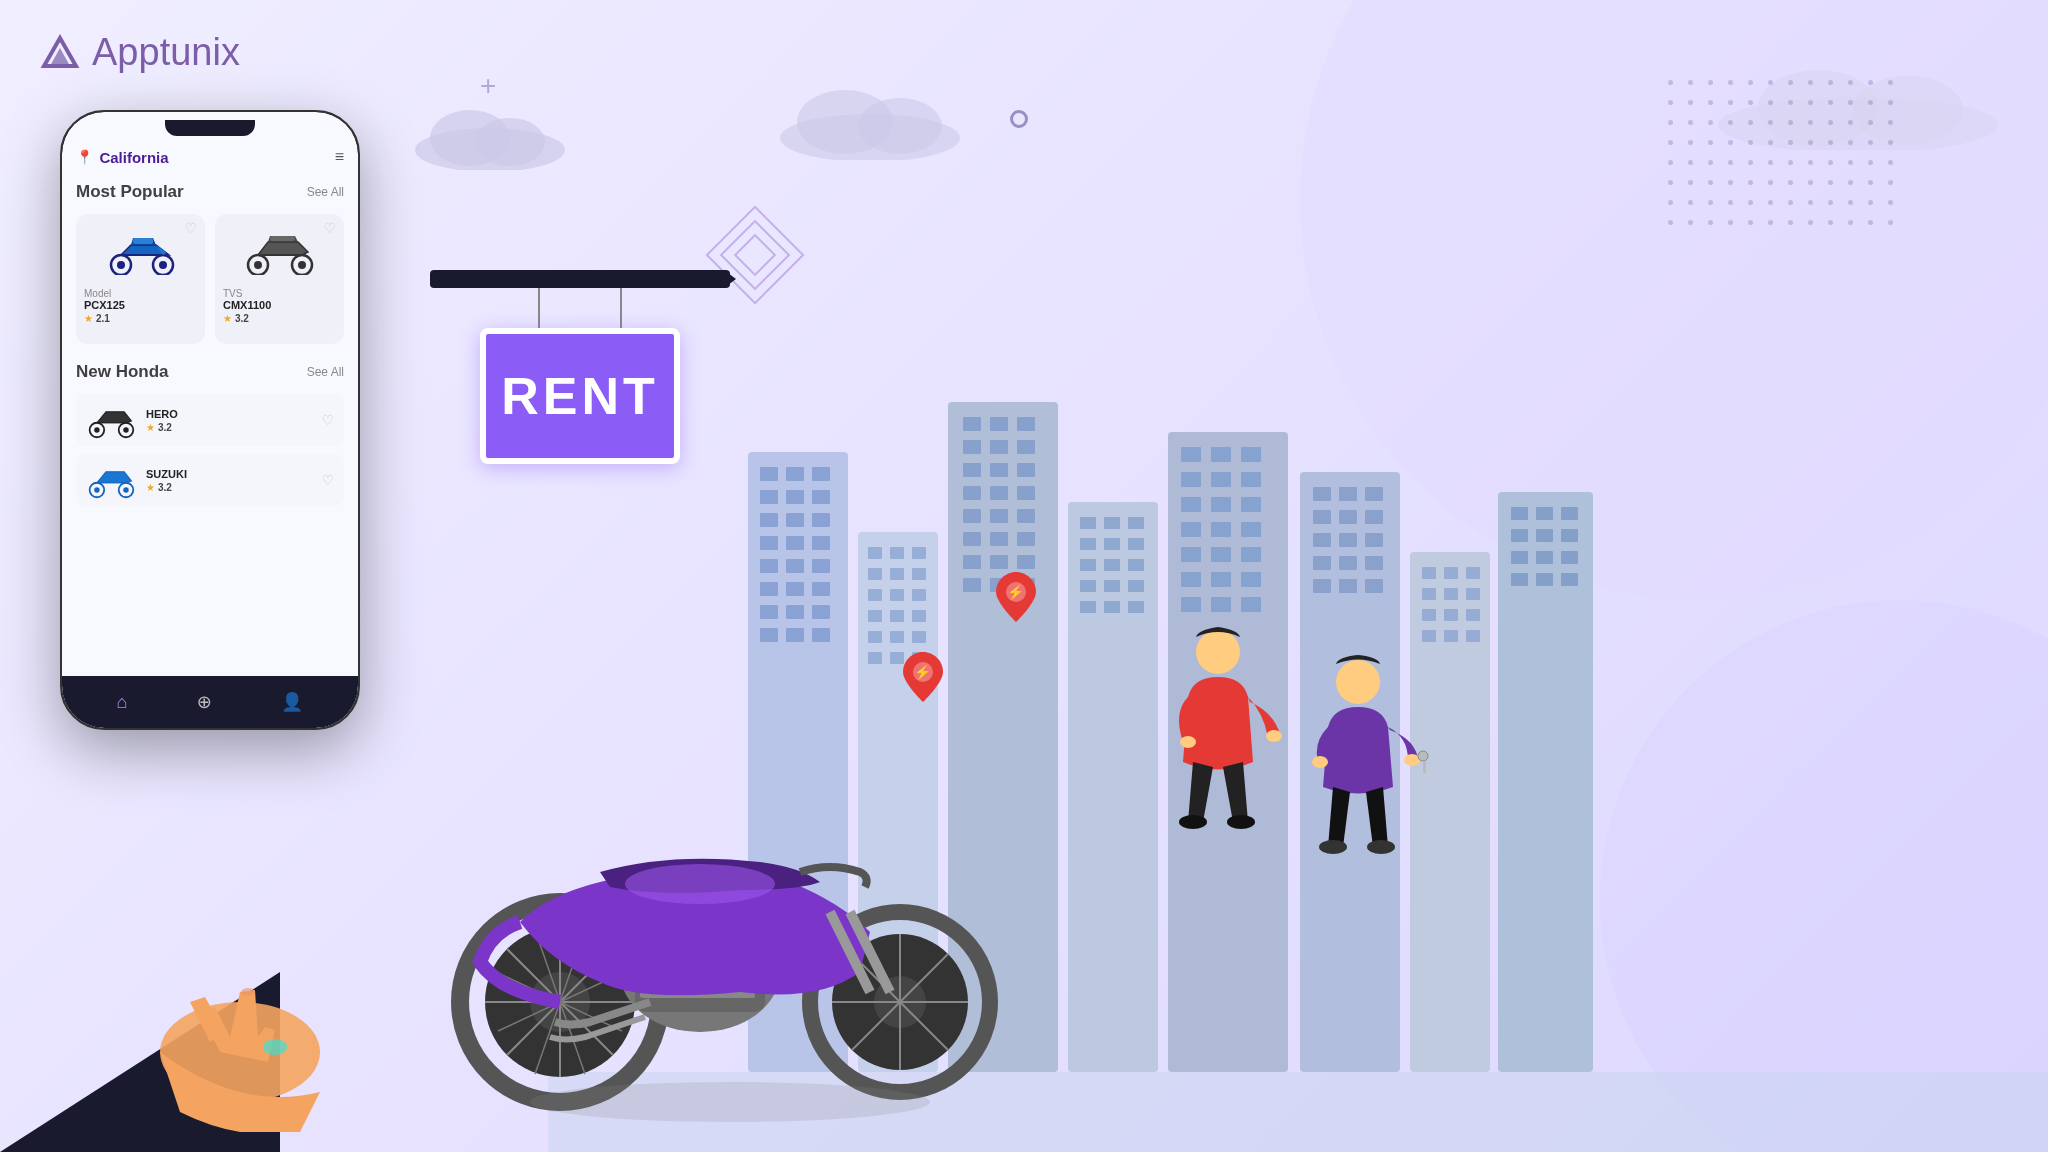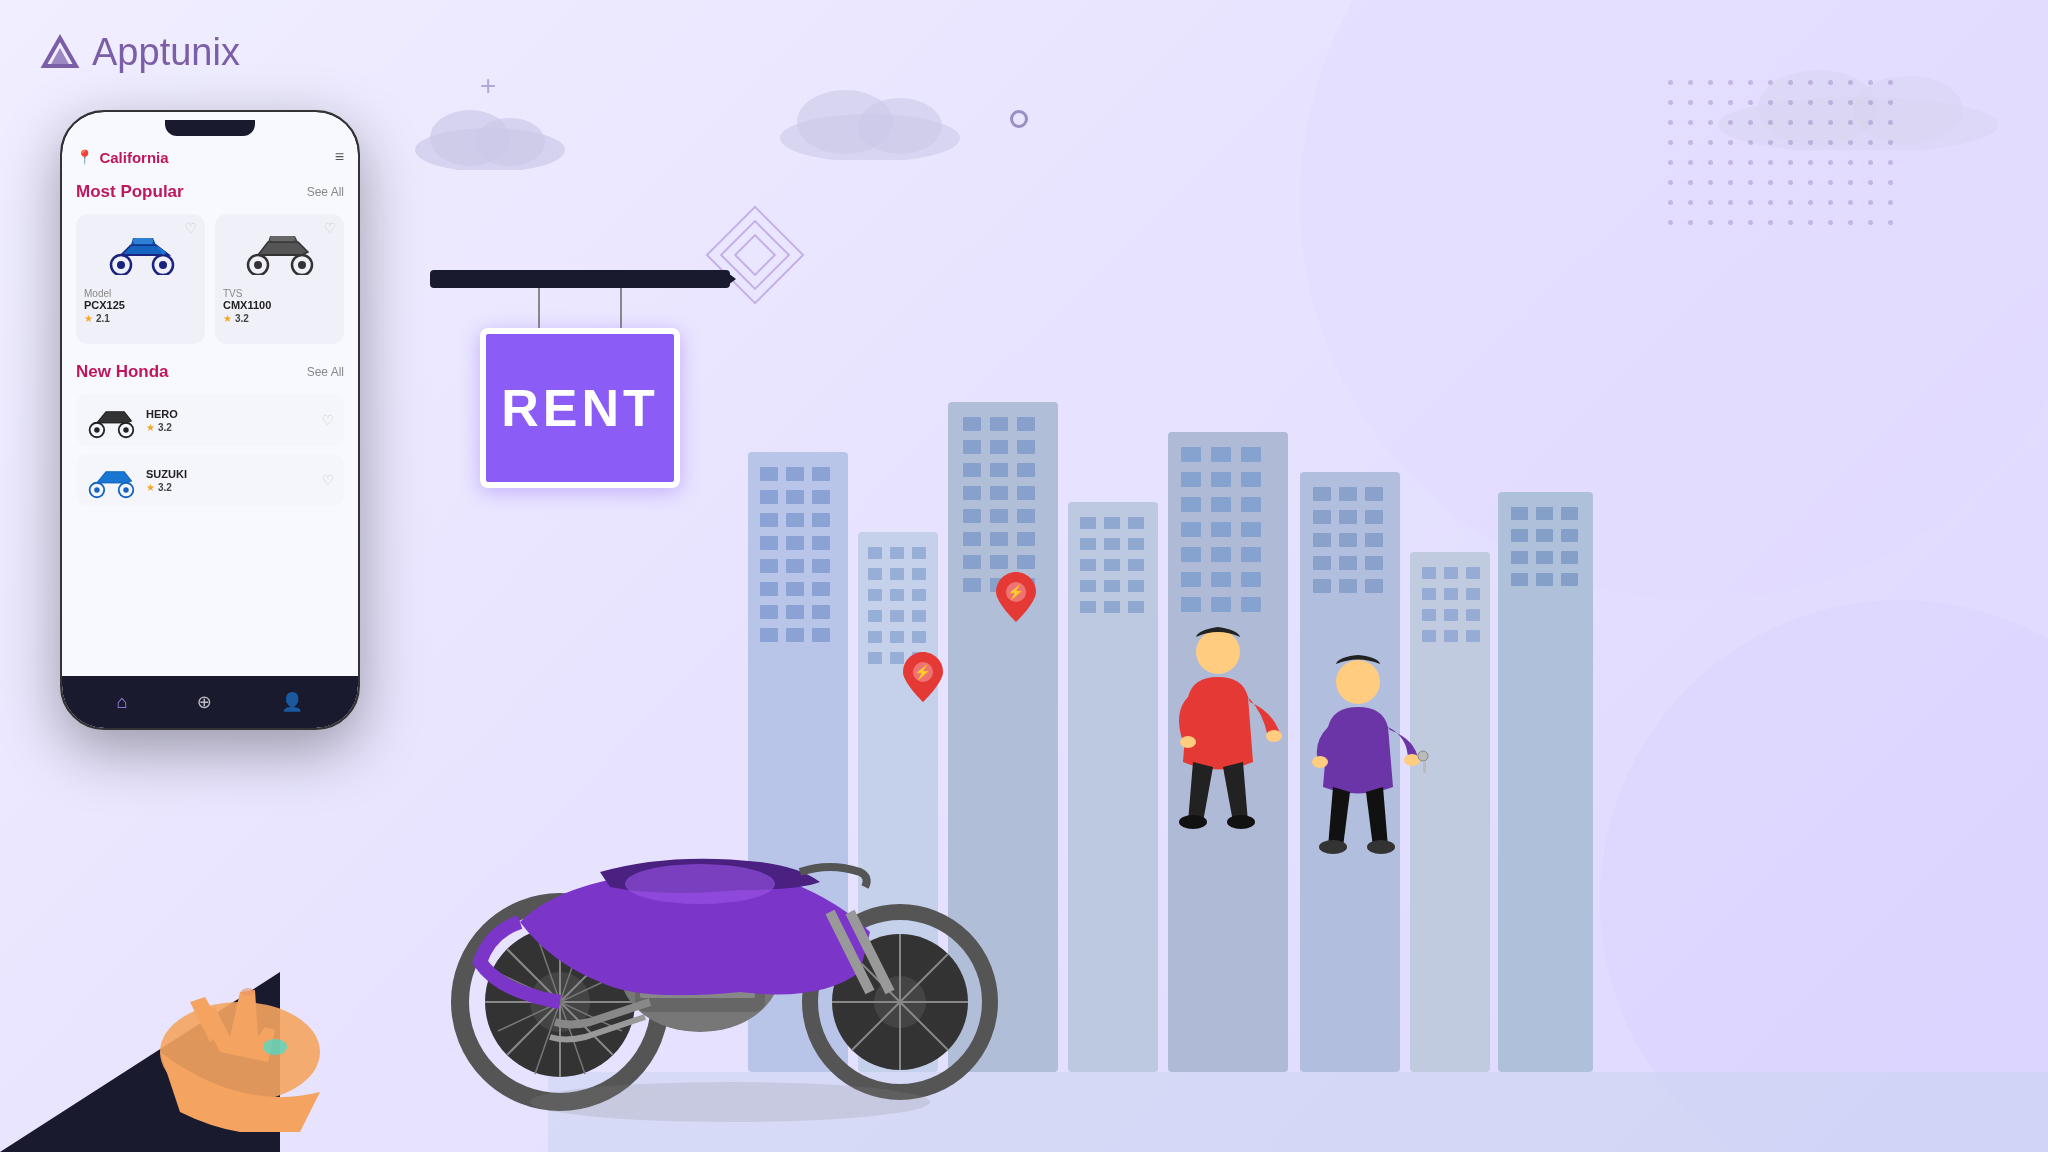--- a/index.html
+++ b/index.html
@@ -99,38 +99,38 @@
       align-items: center;
       gap: 6px;
     }
     .location-pin {
       color: #555;
       font-size: 14px;
     }
     .location-text {
       font-size: 15px;
       font-weight: 600;
-      color: #be185d;
+      color: #4c1d95;
     }
     .hamburger {
       font-size: 16px;
       color: #555;
     }
 
     
     .section-header {
       display: flex;
       justify-content: space-between;
       align-items: center;
       margin-bottom: 12px;
     }
     .section-title {
       font-size: 17px;
       font-weight: 800;
-      color: #be185d;
+      color: #404040;
     }
     .see-all {
       font-size: 12px;
       color: #888;
     }
 
     
     .popular-cards {
       display: flex;
       gap: 10px;
@@ -246,21 +246,21 @@
       gap: 80px;
       margin-top: 0;
     }
     .chain {
       width: 2px;
       height: 40px;
       background: #888;
     }
     .rent-board {
       width: 200px;
-      height: 160px;
+      height: 136px;
       background: #8b5cf6;
       border-radius: 8px;
       display: flex;
       align-items: center;
       justify-content: center;
       border: 6px solid #fff;
       box-shadow: 0 4px 20px rgba(139, 92, 246, 0.4);
     }
     .rent-text {
       font-size: 52px;

